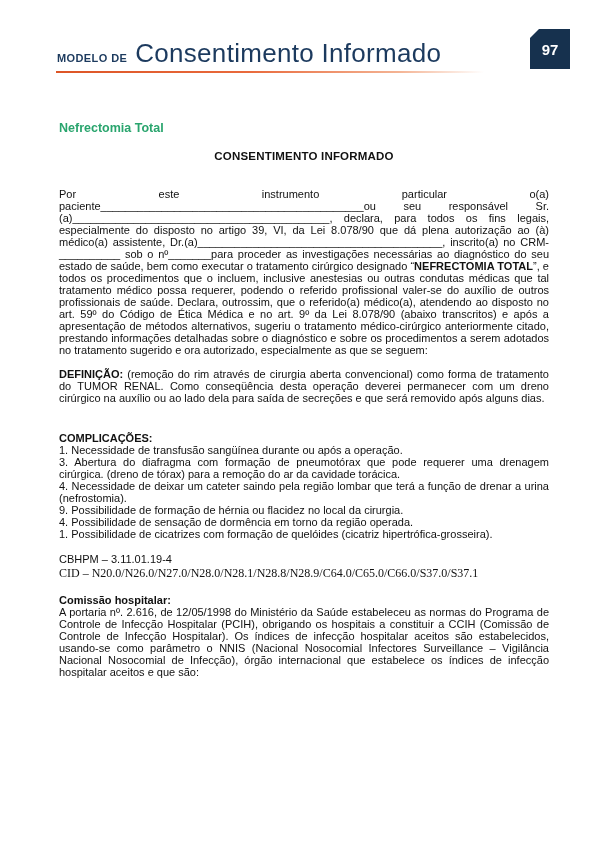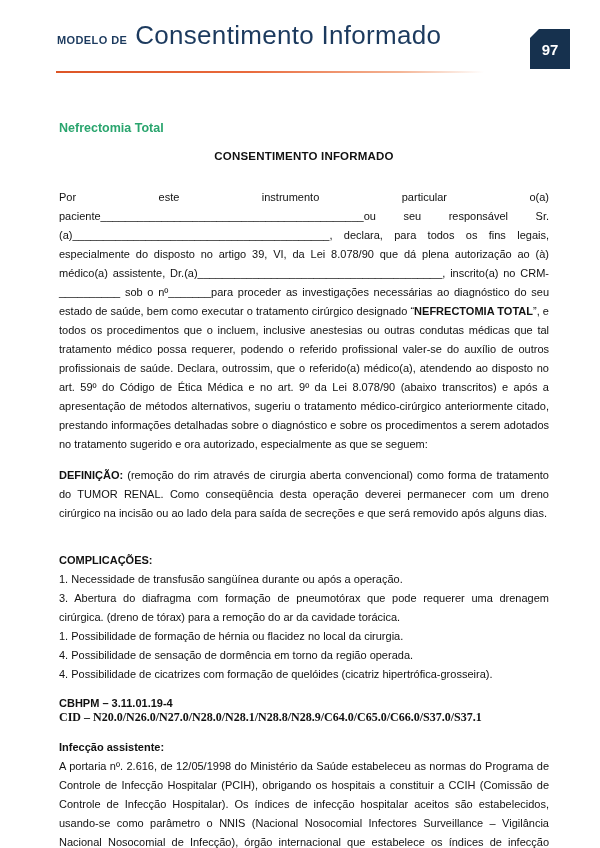--- a/index.html
+++ b/index.html
@@ -9,21 +9,21 @@
     height: 848px;
     background: #ffffff;
     font-family: "Liberation Sans", sans-serif;
     color: #111111;
     overflow: hidden;
   }
   
   .header {
     position: absolute;
     left: 57px;
-    top: 20px;
+    top: 38px;
     white-space: nowrap;
   }
   .kicker {
     font-size: 11px;
     font-weight: 700;
     letter-spacing: 0.4px;
     color: #1c3a5e;
   }
   .header-title {
     font-size: 26px;
@@ -74,29 +74,29 @@
     margin: 15px 0 0 0;
     text-align: center;
     font-size: 11.5px;
     font-weight: 700;
     color: #111111;
     letter-spacing: 0.2px;
   }
   .body-text {
     margin: 0;
     font-size: 11px;
-    line-height: 19px;
+    line-height: 12px;
     text-align: justify;
     color: #111111;
   }
   .bold { font-weight: 700; }
   .consent { margin-top: 26px; }
   .definition { margin-top: 12px; }
   .complications { margin-top: 28px; }
-  .codes { margin-top: 12px; font-weight: bold; }
+  .codes { margin-top: 12px; }
   .cbhpm {
     font-size: 11px;
     line-height: 14.2px;
   }
   .cid {
     font-family: "Liberation Serif", serif;
     font-size: 12px;
     line-height: 15px;
   }
   .infection { margin-top: 13px; }
@@ -117,35 +117,36 @@
   </div>
 
   <div class="content">
 
     <h2 class="section-heading">Nefrectomia Total</h2>
 
     <h3 class="doc-title">CONSENTIMENTO INFORMADO</h3>
 
     <p class="body-text consent"><span>Por este instrumento particular o(a) paciente___________________________________________ou seu responsável Sr.(a)__________________________________________, declara, para todos os fins legais, especialmente do disposto no artigo 39, VI, da Lei 8.078/90 que dá plena autorização ao (à) médico(a) assistente, Dr.(a)________________________________________, inscrito(a) no CRM-__________ sob o nº_______para proceder as investigações necessárias ao diagnóstico do seu estado de saúde, bem como executar o tratamento cirúrgico designado “</span><b>NEFRECTOMIA TOTAL</b><span>”, e todos os procedimentos que o incluem, inclusive anestesias ou outras condutas médicas que tal tratamento médico possa requerer, podendo o referido profissional valer-se do auxílio de outros profissionais de saúde. Declara, outrossim, que o referido(a) médico(a), atendendo ao disposto no art. 59º do Código de Ética Médica e no art. 9º da Lei 8.078/90 (abaixo transcritos) e após a apresentação de métodos alternativos, sugeriu o tratamento médico-cirúrgico anteriormente citado, prestando informações detalhadas sobre o diagnóstico e sobre os procedimentos a serem adotados no tratamento sugerido e ora autorizado, especialmente as que se seguem:</span></p>
 
-    <p class="body-text definition"><b>DEFINIÇÃO:</b><span> (remoção do rim através de cirurgia aberta convencional) como forma de tratamento do TUMOR RENAL. Como conseqüência desta operação deverei permanecer com um dreno cirúrgico na incisão ou ao lado dela para saída de secreções e que será removido após alguns dias.</span></p>
+    <p class="body-text definition"><b>DEFINIÇÃO:</b><span> (remoção do rim através de cirurgia aberta convencional) como forma de tratamento do TUMOR RENAL. Como conseqüência desta operação deverei permanecer com um dreno cirúrgico na auxílio ou ao lado dela para saída de secreções e que será removido após alguns dias.</span></p>
 
     <div class="complications">
       <div class="body-text bold">COMPLICAÇÕES:</div>
       <div class="body-text">1. Necessidade de transfusão sangüínea durante ou após a operação.</div>
       <div class="body-text">3. Abertura do diafragma com formação de pneumotórax que pode requerer uma drenagem cirúrgica. (dreno de tórax) para a remoção do ar da cavidade torácica.</div>
-      <div class="body-text">1. Possibilidade de formação de hérnia ou flacidez no local da cirurgia.</div>
+      <div class="body-text">4. Necessidade de deixar um cateter saindo pela região lombar que terá a função de drenar a urina (nefrostomia).</div>
+      <div class="body-text">9. Possibilidade de formação de hérnia ou flacidez no local da cirurgia.</div>
       <div class="body-text">4. Possibilidade de sensação de dormência em torno da região operada.</div>
-      <div class="body-text">4. Possibilidade de cicatrizes com formação de quelóides (cicatriz hipertrófica-grosseira).</div>
+      <div class="body-text">1. Possibilidade de cicatrizes com formação de quelóides (cicatriz hipertrófica-grosseira).</div>
     </div>
 
     <div class="codes">
       <div class="cbhpm">CBHPM – 3.11.01.19-4</div>
       <div class="cid">CID – N20.0/N26.0/N27.0/N28.0/N28.1/N28.8/N28.9/C64.0/C65.0/C66.0/S37.0/S37.1</div>
     </div>
 
     <div class="infection">
-      <div class="body-text bold">Infecção assistente:</div>
+      <div class="body-text bold">Comissão hospitalar:</div>
       <p class="body-text">A portaria nº. 2.616, de 12/05/1998 do Ministério da Saúde estabeleceu as normas do Programa de Controle de Infecção Hospitalar (PCIH), obrigando os hospitais a constituir a CCIH (Comissão de Controle de Infecção Hospitalar). Os índices de infecção hospitalar aceitos são estabelecidos, usando-se como parâmetro o NNIS (Nacional Nosocomial Infectores Surveillance – Vigilância Nacional Nosocomial de Infecção), órgão internacional que estabelece os índices de infecção hospitalar aceitos e que são:</p>
     </div>
 
   </div>
 </div>
 
 </body></html>

